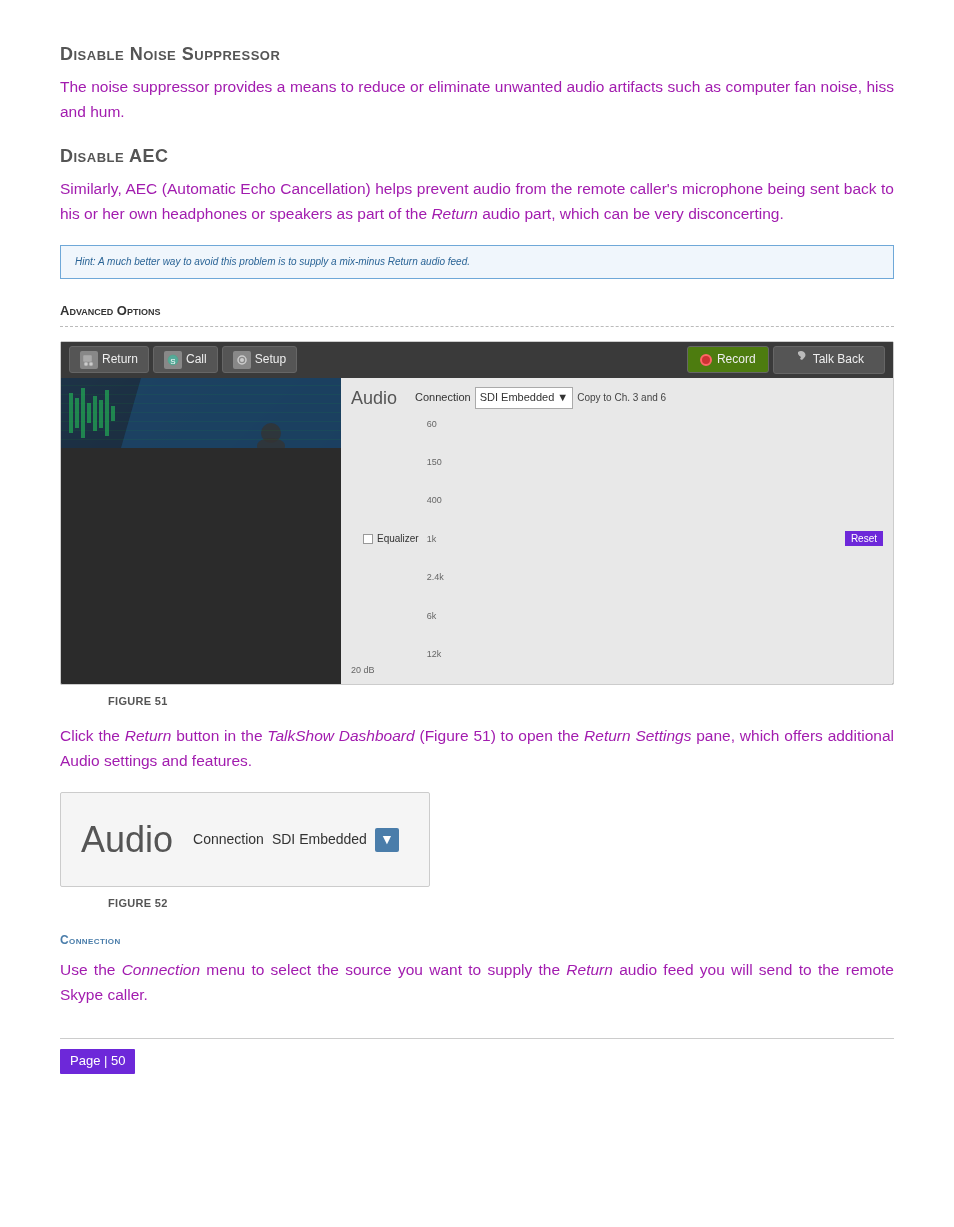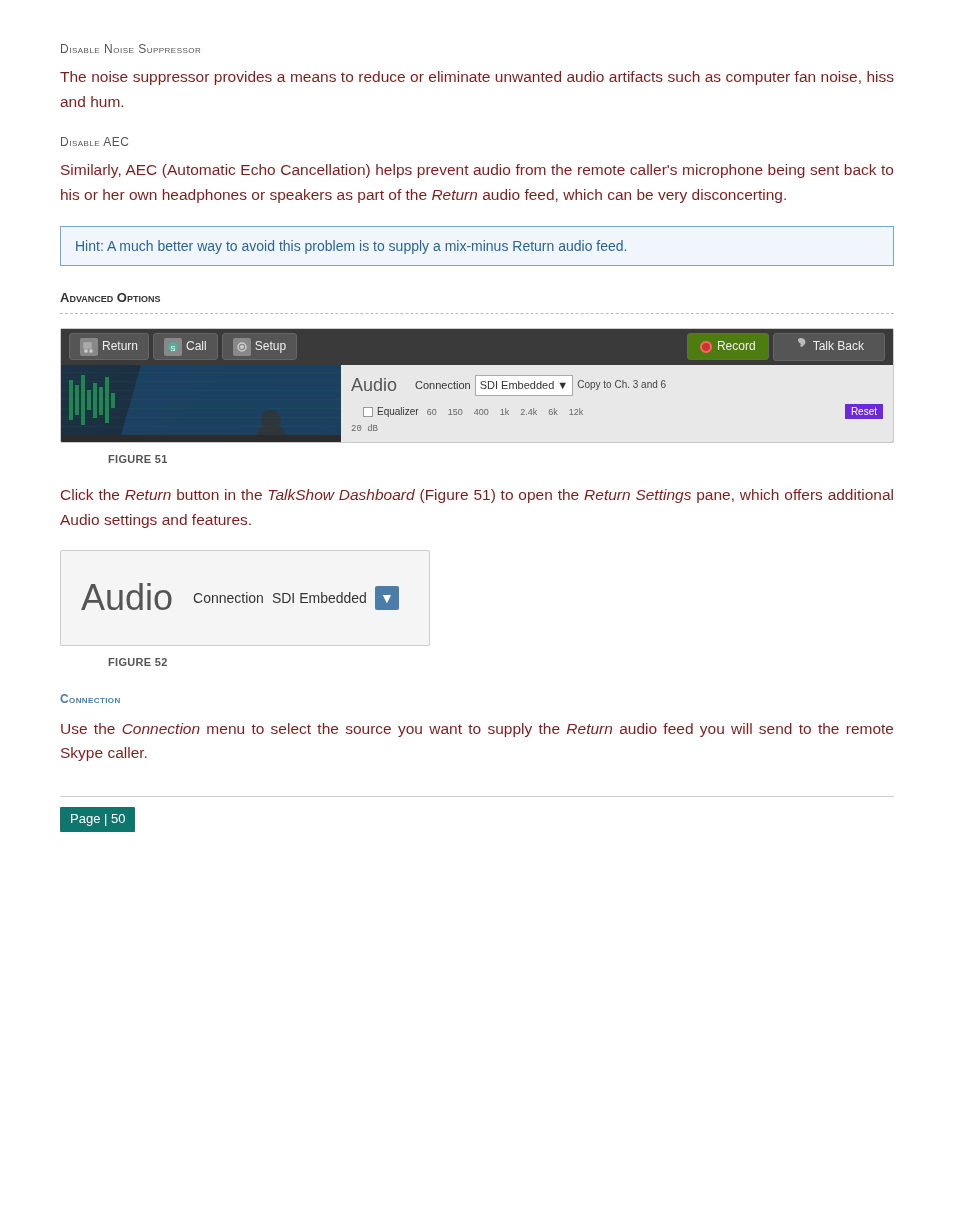--- a/index.html
+++ b/index.html
@@ -8,44 +8,45 @@
       background: #fff;
       color: #222;
       width: 954px;
       min-height: 1227px;
       padding: 40px 60px 40px 60px;
       font-size: 15px;
       line-height: 1.6;
     }
 
     .section-heading {
-      font-size: 12px;
+      font-size: 18px;
       font-variant: small-caps;
-      font-weight: 400;
+      font-weight: 700;
       color: #555;
       letter-spacing: 0.5px;
       margin-bottom: 6px;
       margin-top: 0;
     }
 
     .body-text {
       font-size: 15.5px;
-      color: #7f1d1d;
+      color: #a21caf;
       margin-bottom: 18px;
       text-align: justify;
     }
 
     .italic { font-style: italic; }
 
     .hint-box {
       border: 1px solid #6fa8d8;
       background: #f0f6fc;
       padding: 8px 14px;
+      font-style: italic;
       color: #2a6496;
-      font-size: 14px;
+      font-size: 10px;
       margin-bottom: 22px;
       margin-top: 10px;
     }
 
     .advanced-options-heading {
       font-size: 13px;
       font-variant: small-caps;
       font-weight: 600;
       color: #333;
       border-bottom: 1px dashed #bbb;
@@ -214,24 +215,25 @@
 
     .eq-checkbox {
       width: 10px;
       height: 10px;
       border: 1px solid #999;
       background: #fff;
     }
 
     .freq-labels {
       display: flex;
-      gap: 11px;
+      gap: 24px;
       font-size: 9px;
       color: #666;
       margin-left: 4px;
+      flex-direction: column;
     }
 
     .reset-btn {
       background: #6d28d9;
       color: #fff;
       border: none;
       padding: 2px 6px;
       font-size: 10px;
       margin-left: auto;
       cursor: pointer;
@@ -290,21 +292,21 @@
       margin: 30px 0 10px 0;
     }
 
     .page-footer {
       display: flex;
       align-items: center;
       gap: 0;
     }
 
     .page-badge {
-      background: #0f766e;
+      background: #6d28d9;
       color: #fff;
       padding: 2px 10px;
       font-size: 13px;
       border-radius: 1px;
       text-align: right;
     }
 
     .connection-heading {
       font-size: 12px;
       font-variant: small-caps;
@@ -318,21 +320,21 @@
   </style>
 </head>
 <body>
 
 <p class="section-heading">Disable Noise Suppressor</p>
 <p class="body-text">The noise suppressor provides a means to reduce or eliminate unwanted audio artifacts such as computer fan noise, hiss and hum.</p>
 
 <div class="section-gap2"></div>
 <p class="section-heading">Disable AEC</p>
 <p class="body-text">
-  <span>Similarly,  AEC (Automatic Echo Cancellation) helps prevent audio from the remote caller's microphone being sent back to his or her own headphones or speakers as part of the </span><span class="italic">Return</span><span> audio feed, which can be very disconcerting.</span>
+  <span>Similarly,  AEC (Automatic Echo Cancellation) helps prevent audio from the remote caller's microphone being sent back to his or her own headphones or speakers as part of the </span><span class="italic">Return</span><span> audio part, which can be very disconcerting.</span>
 </p>
 
 <div class="hint-box">
   <span>Hint: A much better way to avoid this problem is to supply a mix-minus Return audio feed.</span>
 </div>
 
 <div class="advanced-options-heading">Advanced Options</div>
 
 <div class="figure-box">
 
@@ -424,21 +426,21 @@
           <span>60</span>
           <span>150</span>
           <span>400</span>
           <span>1k</span>
           <span>2.4k</span>
           <span>6k</span>
           <span>12k</span>
         </div>
         <button class="reset-btn">Reset</button>
       </div>
-      <div style="font-size:9px;color:#666;margin-top:2px;font-family:Liberation Mono, monospace;">20 dB</div>
+      <div style="font-size:9px;color:#666;margin-top:2px;">20 dB</div>
     </div>
   </div>
 </div>
 
 <p class="figure-caption">FIGURE 51</p>
 
 <p class="body-text">
   <span>Click the </span><span class="italic">Return</span><span> button in the </span><span class="italic">TalkShow Dashboard</span><span> (Figure 51) to open the </span><span class="italic">Return Settings</span><span> pane, which offers additional Audio settings and features.</span>
 </p>
 

